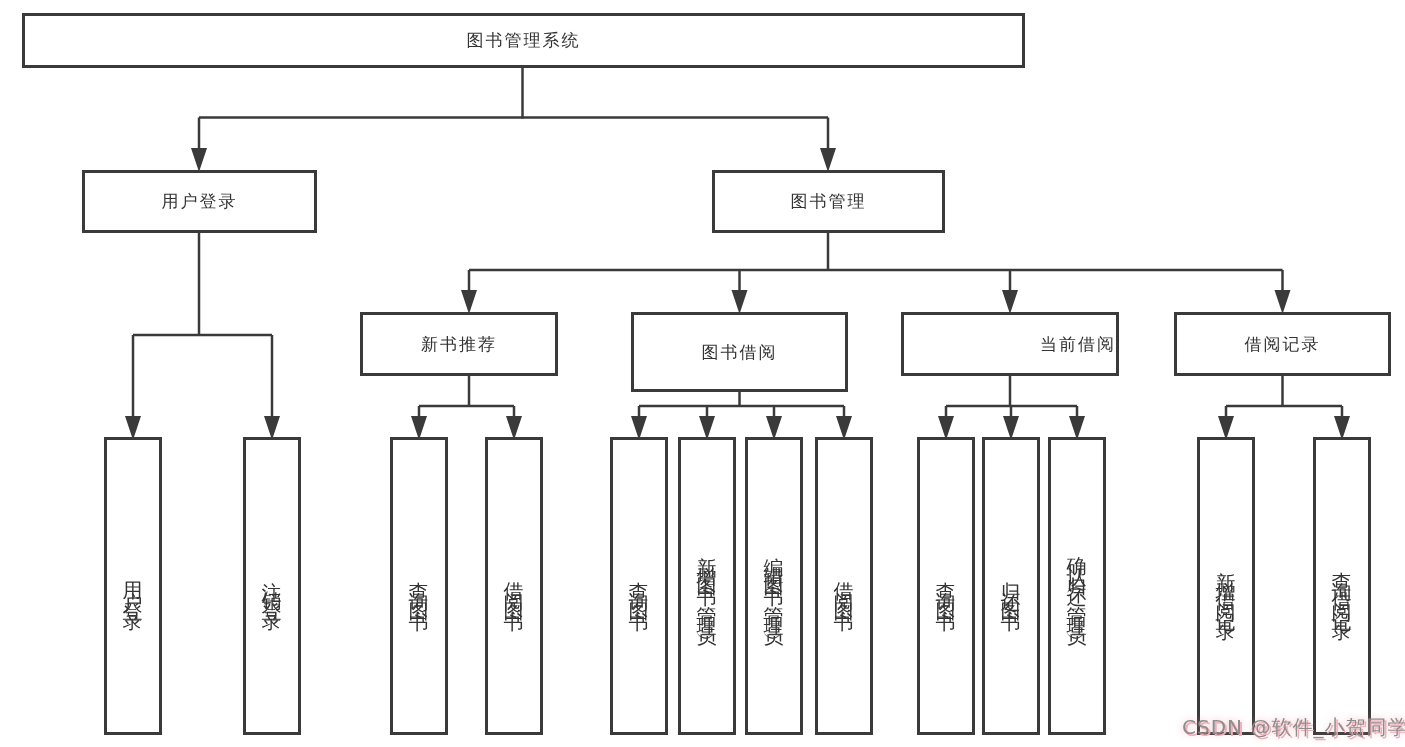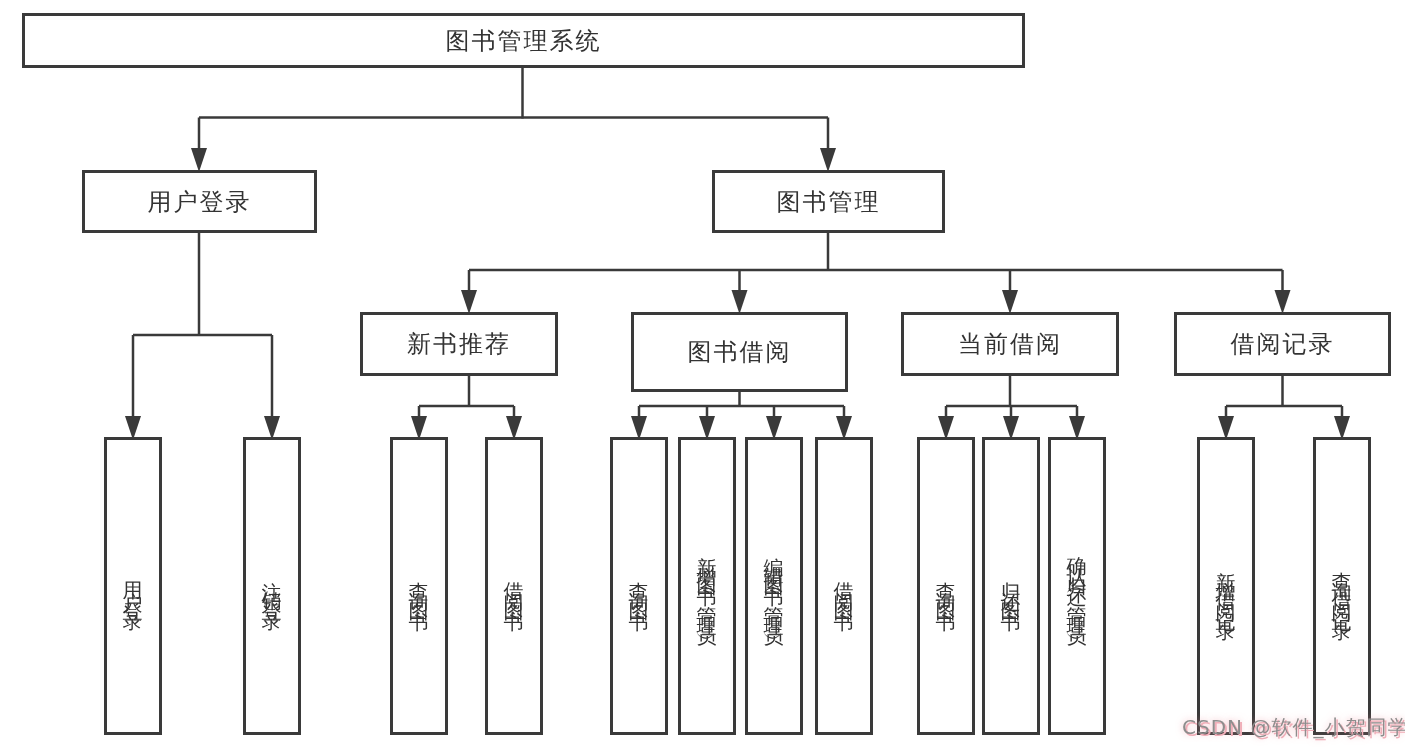--- a/index.html
+++ b/index.html
@@ -26,41 +26,41 @@
   .node {
     position: absolute;
     box-sizing: border-box;
     border: 3px solid #3a3a3a;
     background: #ffffff;
     display: flex;
     align-items: center;
     justify-content: center;
   }
   .node .hlabel {
-    font-size: 24px;
+    font-size: 17px;
     letter-spacing: 2px;
     white-space: nowrap;
   }
   .leaf .vlabel {
     writing-mode: vertical-rl;
     text-orientation: mixed;
     font-size: 20px;
     line-height: 1;
     letter-spacing: 10px;
     white-space: nowrap;
   }
   
   .n-root       { left: 22px;   top: 13px;  width: 1003px; height: 55px; }
   
   .n-user-login { left: 82px;   top: 170px; width: 235px;  height: 63px; }
   .n-book-mgmt  { left: 712px;  top: 170px; width: 233px;  height: 63px; }
   
   .n-new-book   { left: 360px;  top: 312px; width: 198px;  height: 64px; }
   .n-borrowing  { left: 631px;  top: 312px; width: 217px;  height: 80px; }
-  .n-current    { left: 901px;  top: 312px; width: 218px;  height: 64px; }
+  .n-current    { left: 901px;  top: 312px; width: 218px;  height: 64px; justify-content: flex-end; }
   .n-records    { left: 1174px; top: 312px; width: 217px;  height: 64px; }
   
   .leaf { top: 437px; width: 58px; height: 298px; }
   .l-1  { left: 104px; }
   .l-2  { left: 243px; }
   .l-3  { left: 390px; }
   .l-4  { left: 485px; }
   .l-5  { left: 610px; }
   .l-6  { left: 678px; }
   .l-7  { left: 745px; }

